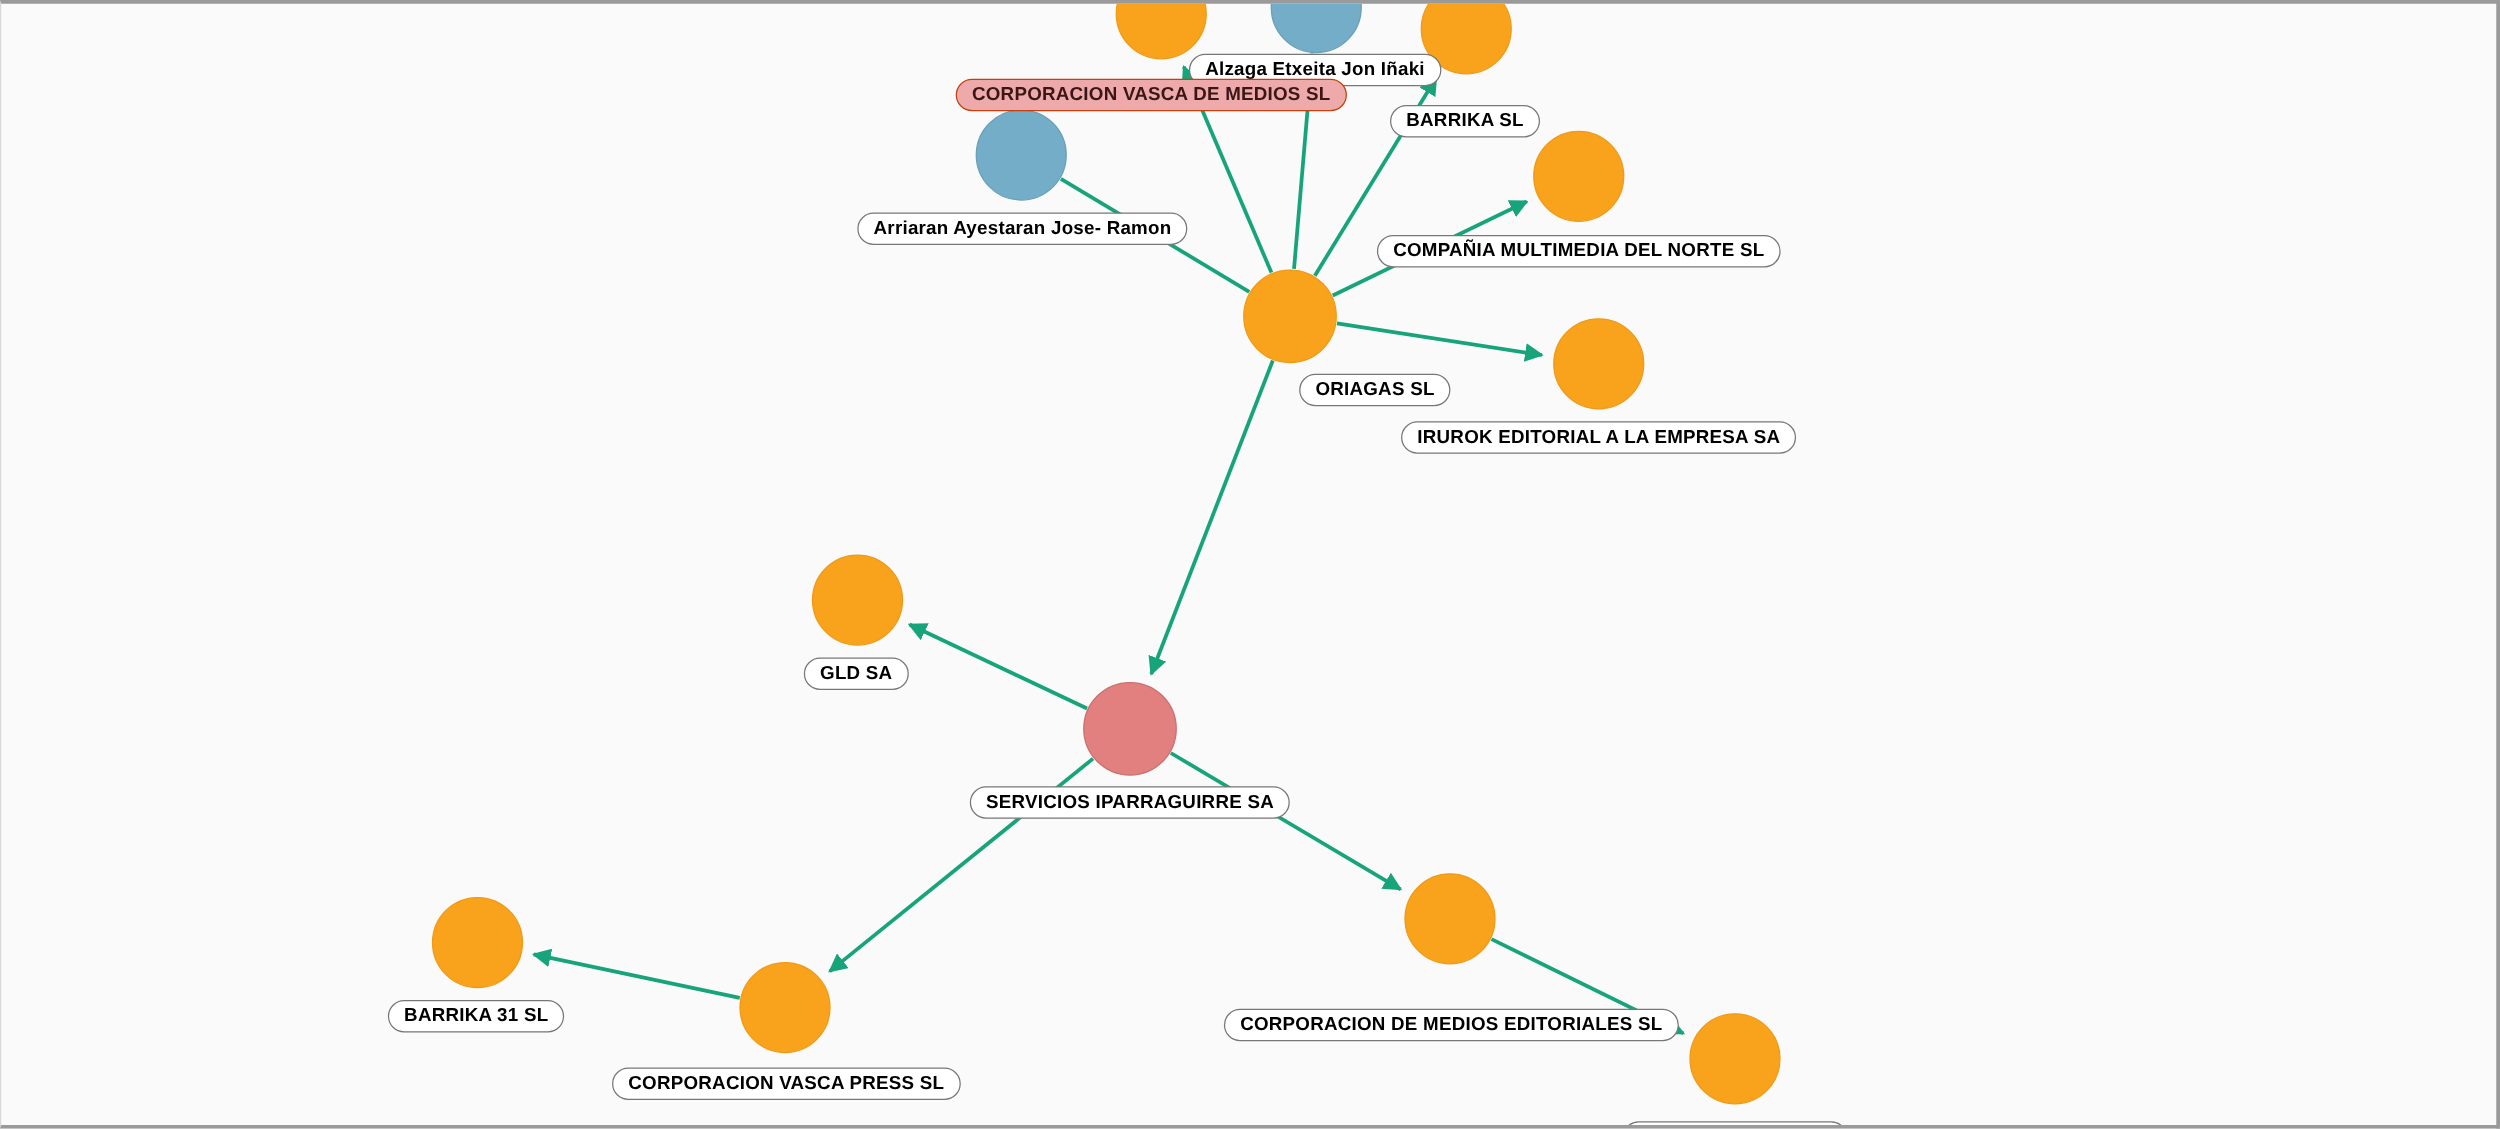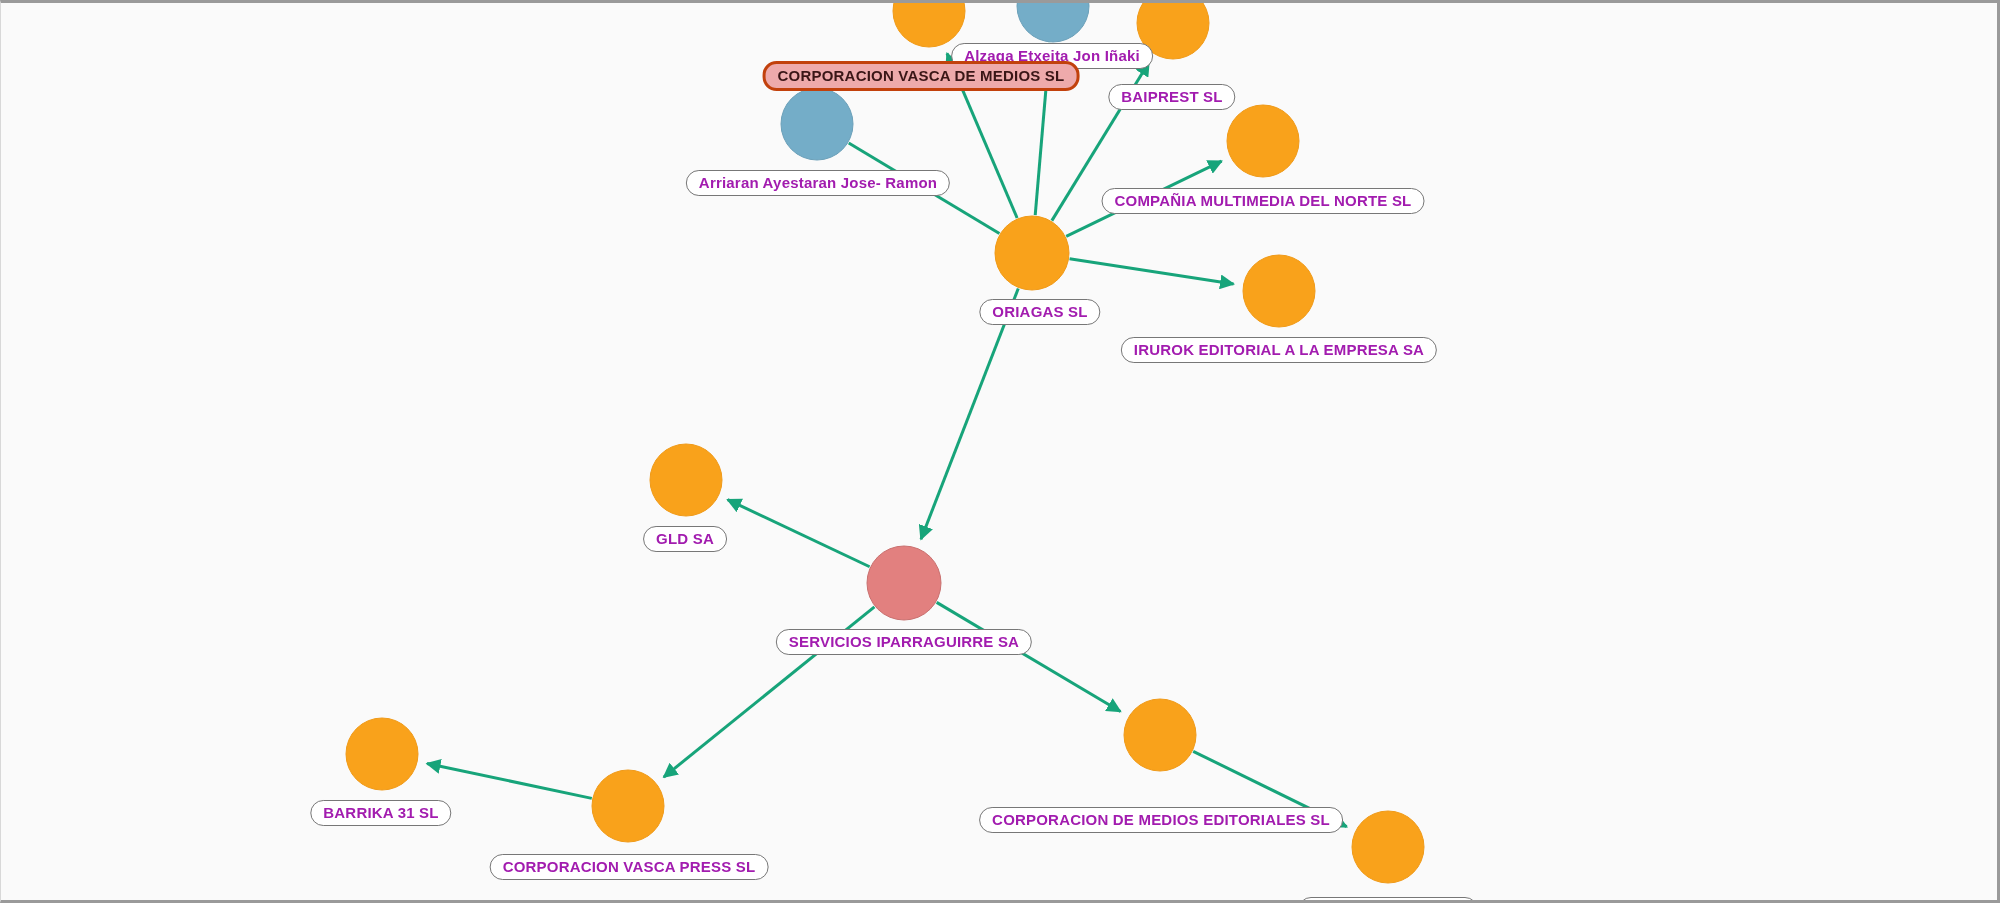--- a/index.html
+++ b/index.html
@@ -32,29 +32,29 @@
   .node-label {
     position: absolute;
     transform: translate(-50%, -50%);
     white-space: nowrap;
     background: #ffffff;
     border: 1px solid #6e6e6e;
     border-radius: 14px;
     padding: 3px 12px 4px 12px;
     font-size: 15px;
     font-weight: bold;
-    color: #a21caf;
+    color: #000000;
     font-family: "Liberation Sans", sans-serif;
     letter-spacing: 0.2px;
     line-height: 17px;
     box-sizing: border-box;
   }
   .node-label.highlight {
     background: #eeaaab;
-    border: 3px solid #c2410c;
+    border: 1px solid #c2410c;
     color: #3a1616;
   }
   .node-label.plain {
     border-color: #777777;
   }
 </style>
 </head>
 <body>
 
 <div id="viewport">
@@ -89,24 +89,24 @@
         <circle cx="685" cy="477" r="36" fill="#f9a21b" stroke="#f09a18" stroke-width="1"></circle>
         <circle cx="903" cy="580" r="37" fill="#e2807f" stroke="#c9706f" stroke-width="1"></circle>
         <circle cx="381" cy="751" r="36" fill="#f9a21b" stroke="#f09a18" stroke-width="1"></circle>
         <circle cx="627" cy="803" r="36" fill="#f9a21b" stroke="#f09a18" stroke-width="1"></circle>
         <circle cx="1159" cy="732" r="36" fill="#f9a21b" stroke="#f09a18" stroke-width="1"></circle>
         <circle cx="1387" cy="844" r="36" fill="#f9a21b" stroke="#f09a18" stroke-width="1"></circle>
       </g>
   </svg>
   <div id="label-layer">
       <div class="node-label plain" style="left: 1051px; top: 53px;">Alzaga Etxeita Jon Iñaki</div>
-      <div class="node-label plain" style="left: 1171px; top: 94px;">BAIPREST SL</div>
+      <div class="node-label plain" style="left: 1171px; top: 94px;">BARRIKA SL</div>
       <div class="node-label plain" style="left: 817px; top: 180px;">Arriaran Ayestaran Jose- Ramon</div>
       <div class="node-label plain" style="left: 1262px; top: 198px;">COMPAÑIA MULTIMEDIA DEL NORTE SL</div>
-      <div class="node-label plain" style="left: 1039px; top: 309px;">ORIAGAS SL</div>
+      <div class="node-label plain" style="left: 1099px; top: 309px;">ORIAGAS SL</div>
       <div class="node-label plain" style="left: 1278px; top: 347px;">IRUROK EDITORIAL A LA EMPRESA SA</div>
       <div class="node-label plain" style="left: 684px; top: 536px;">GLD SA</div>
       <div class="node-label plain" style="left: 903px; top: 639px;">SERVICIOS IPARRAGUIRRE SA</div>
       <div class="node-label plain" style="left: 380px; top: 810px;">BARRIKA 31 SL</div>
       <div class="node-label plain" style="left: 628px; top: 864px;">CORPORACION VASCA PRESS SL</div>
       <div class="node-label plain" style="left: 1160px; top: 793px; margin-top: 24px;">CORPORACION DE MEDIOS EDITORIALES SL</div>
       <div class="node-label highlight" style="left: 920px; top: 73px; z-index: 5;">CORPORACION VASCA DE MEDIOS SL</div>
       <div class="node-label plain" style="left: 1387px; top: 907px; width: 180px; height: 26px;"></div>
     </div>
 </div>

